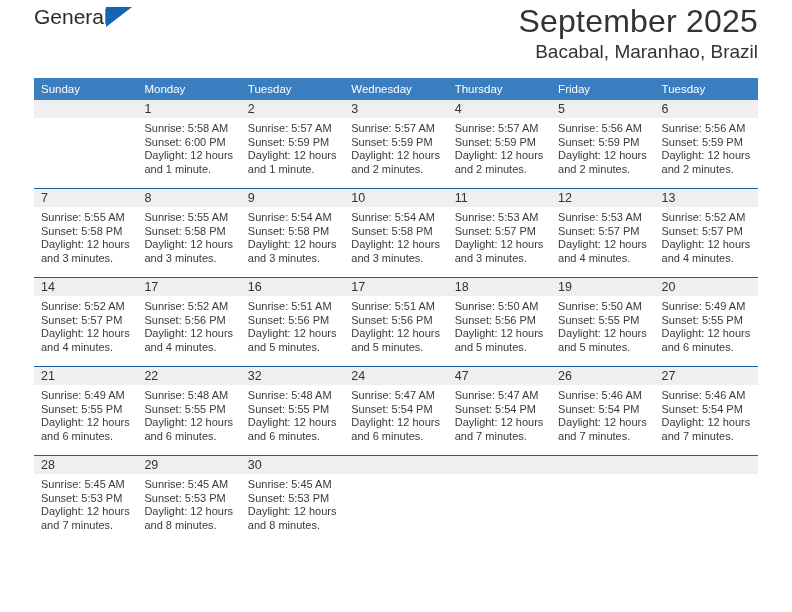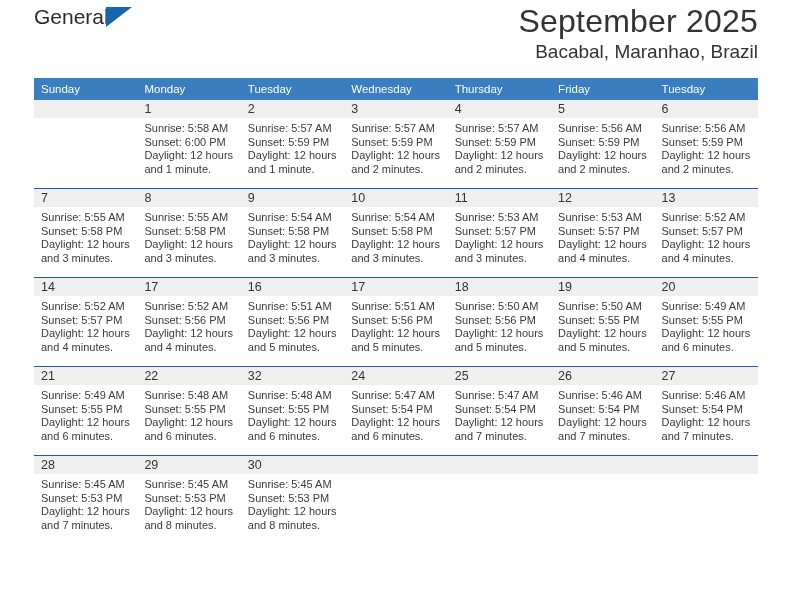--- a/index.html
+++ b/index.html
@@ -366,21 +366,21 @@
         </td>
         <td>
           <div class="daynum">24</div>
           <div class="details">
             <div>Sunrise: 5:47 AM</div>
             <div>Sunset: 5:54 PM</div>
             <div class="dl">Daylight: 12 hours and 6 minutes.</div>
           </div>
         </td>
         <td>
-          <div class="daynum">25</div>
+          <div class="daynum">47</div>
           <div class="details">
             <div>Sunrise: 5:47 AM</div>
             <div>Sunset: 5:54 PM</div>
             <div class="dl">Daylight: 12 hours and 7 minutes.</div>
           </div>
         </td>
         <td>
           <div class="daynum">26</div>
           <div class="details">
             <div>Sunrise: 5:46 AM</div>

